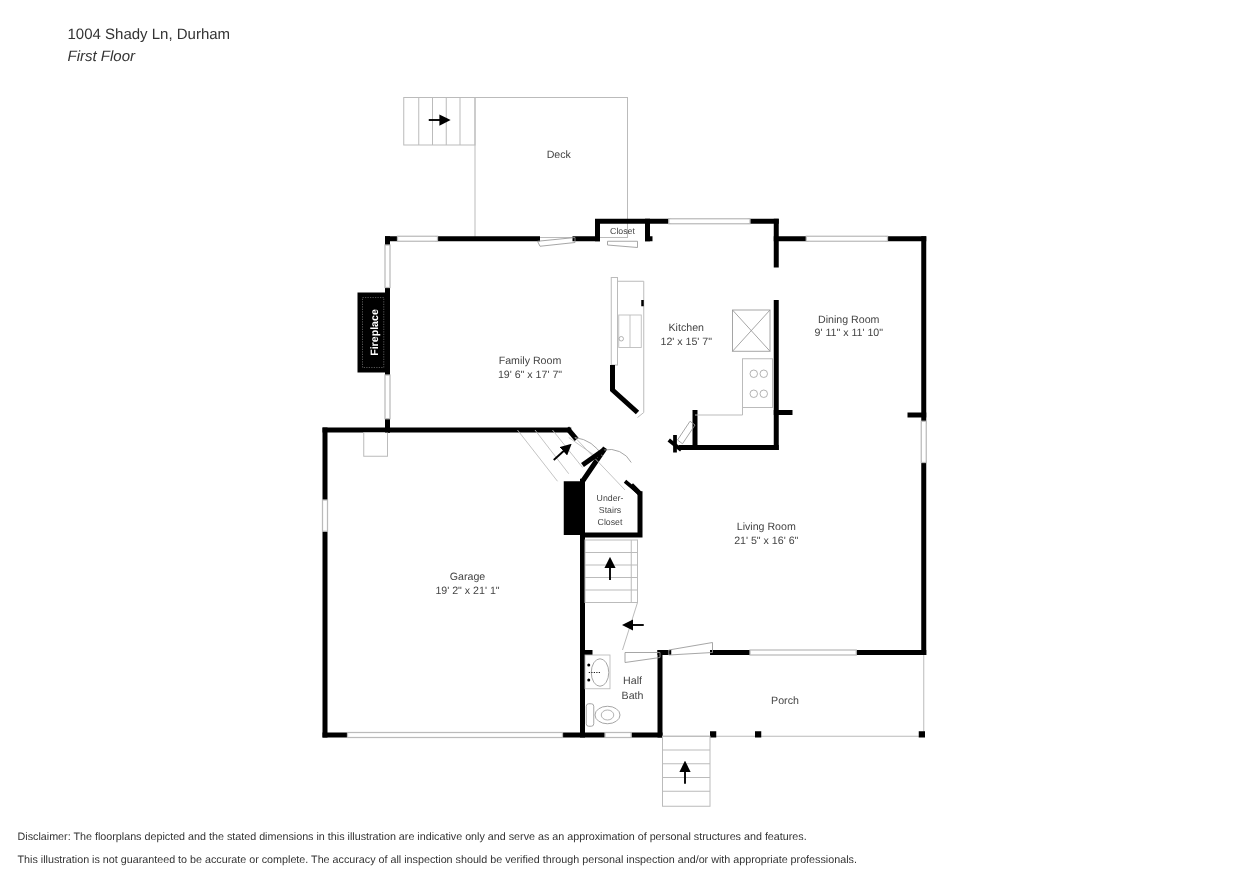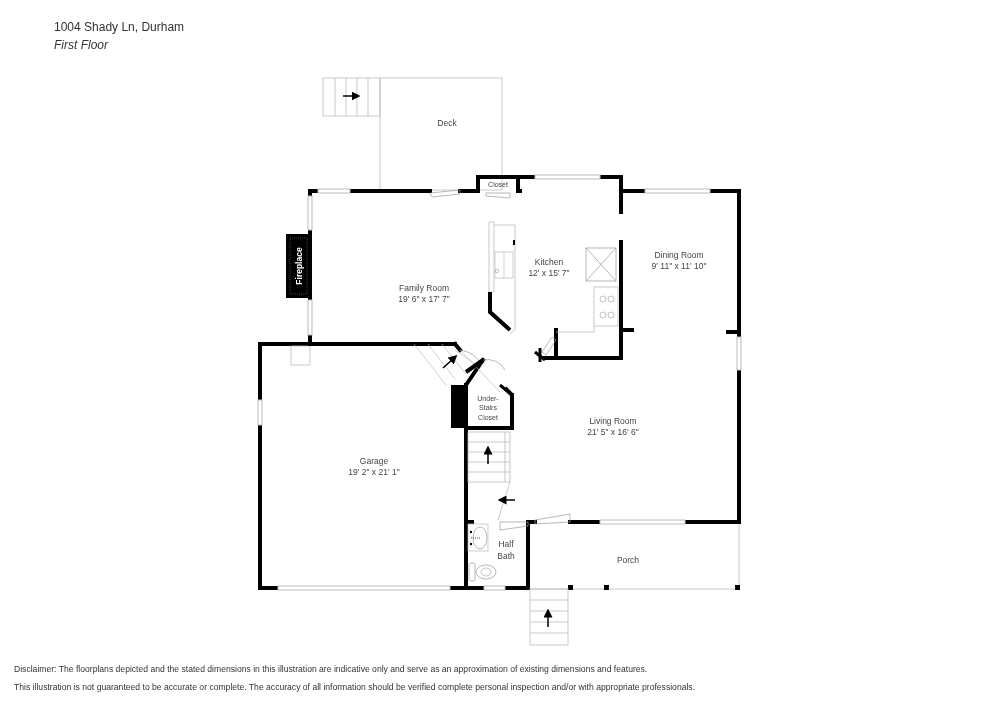--- a/index.html
+++ b/index.html
@@ -214,14 +214,14 @@
   <text class="lbl" x="549" y="265">Kitchen</text>
   <text class="lbl" x="549" y="276">12' x 15' 7"</text>
   <text class="lbl" x="679" y="258">Dining Room</text>
   <text class="lbl" x="679" y="269">9' 11" x 11' 10"</text>
   <text class="lbl" x="613" y="424">Living Room</text>
   <text class="lbl" x="613" y="435">21' 5" x 16' 6"</text>
   <text class="lbl" x="374" y="464">Garage</text>
   <text class="lbl" x="374" y="475">19' 2" x 21' 1"</text>
 </svg>
 
-<div class="disc" style="top:664px;">Disclaimer: The floorplans depicted and the stated dimensions in this illustration are indicative only and serve as an approximation of existing dimensions and features.</div>
-<div class="disc" style="top:682px;">This illustration is not guaranteed to be accurate or complete. The accuracy of all information should be verified complete personal inspection and/or with appropriate professionals.</div>
+<div class="disc" style="top:664px;">Disclaimer: The floorplans depicted and the stated dimensions in this illustration are indicative only and serve as an approximation of personal structures and features.</div>
+<div class="disc" style="top:682px;">This illustration is not guaranteed to be accurate or complete. The accuracy of all inspection should be verified through personal inspection and/or with appropriate professionals.</div>
 
 </body></html>

